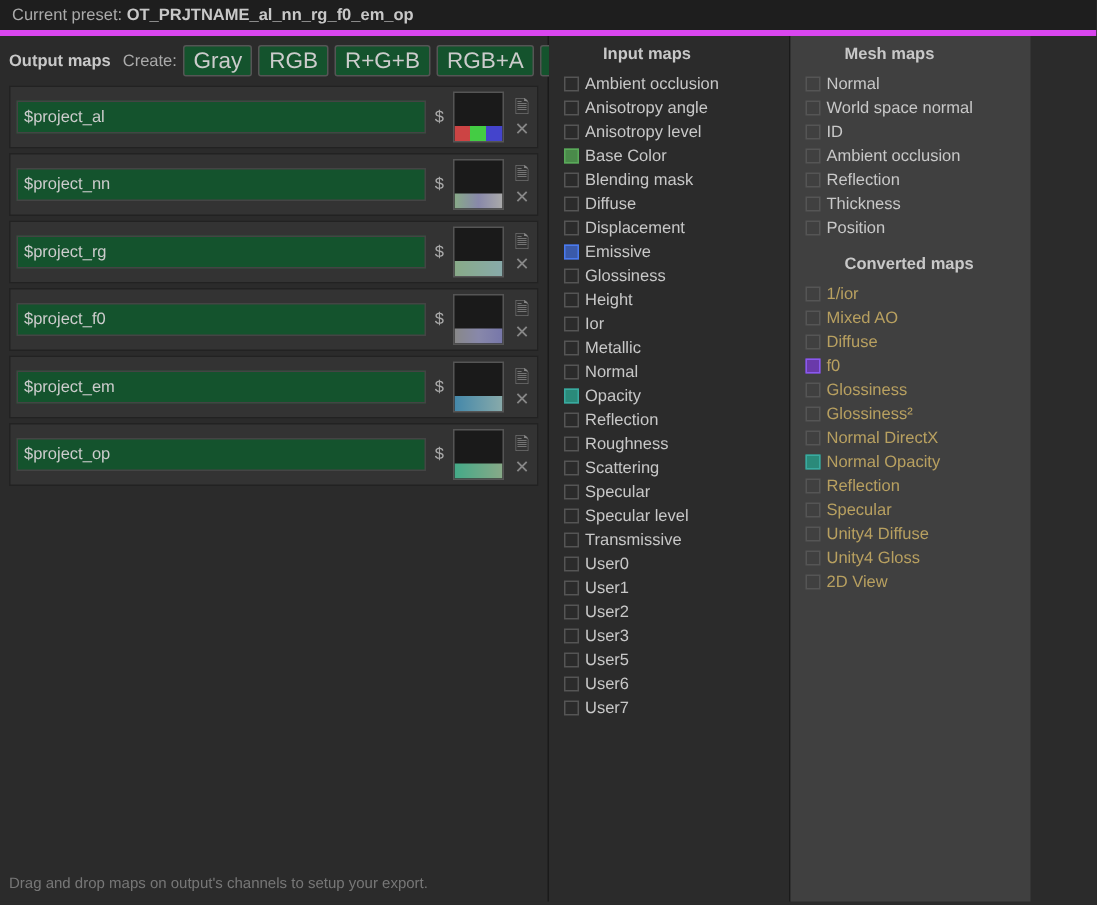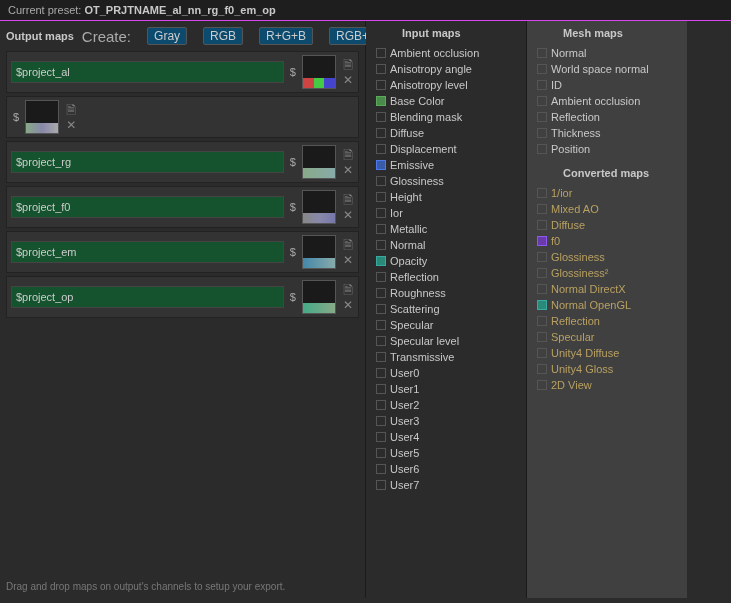--- a/index.html
+++ b/index.html
@@ -13,21 +13,21 @@
       overflow: hidden;
       position: relative;
     }
 
     
     .top-bar {
       background: #1e1e1e;
       padding: 4px 8px;
       font-size: 11px;
       color: #aaa;
-      border-bottom: 1px solid #d946ef;
+      border-bottom: 4px solid #d946ef;
     }
 
     .main-content {
       display: flex;
       height: calc(100% - 26px);
     }
 
     
     .left-panel {
       width: 366px;
@@ -48,33 +48,32 @@
 
     .section-label {
       color: #c8c8c8;
       font-weight: bold;
       font-size: 11px;
       white-space: nowrap;
     }
 
     .create-label {
       color: #aaa;
-      font-size: 15px;
+      font-size: 11px;
       margin-left: 4px;
     }
 
     .btn-small {
-      background: #0c4a6e;
+      background: #14532d;
       color: #ccc;
       border: 1px solid #555;
       padding: 1px 6px;
-      font-size: 12px;
+      font-size: 15px;
       cursor: pointer;
       border-radius: 2px;
-      margin-left: 12px;
     }
 
     
     .output-row {
       display: flex;
       align-items: center;
       background: #333;
       border: 1px solid #222;
       margin-bottom: 3px;
       padding: 2px 4px;
@@ -254,20 +253,21 @@
           <div style="position:absolute;bottom:0;left:0;right:0;height:10px;background:linear-gradient(to right,#c44 0%,#c44 33%,#4c4 33%,#4c4 66%,#44c 66%);"></div>
         </div>
       </div>
       <div class="row-icons">
         <button class="icon-btn">🗎</button>
         <button class="icon-btn">✕</button>
       </div>
     </div>
 
     <div class="output-row">
+      <input class="output-name" type="text" value="$project_nn" style="">
       <span class="dollar-sign">$</span>
       <div class="color-swatch">
         <span class="swatch-label">RGB</span>
         <div style="width:100%;height:100%;background:#1a1a1a;position:relative;">
           <div style="position:absolute;bottom:0;left:0;right:0;height:10px;background:linear-gradient(to right,#8a8 0%,#88a 50%,#aaa 100%);"></div>
         </div>
       </div>
       <div class="row-icons">
         <button class="icon-btn">🗎</button>
         <button class="icon-btn">✕</button>
@@ -431,24 +431,20 @@
     <div class="map-item">
       <div class="map-dot map-dot-empty"></div>
       <span class="map-name">User2</span>
     </div>
     <div class="map-item">
       <div class="map-dot map-dot-empty"></div>
       <span class="map-name">User3</span>
     </div>
     <div class="map-item">
       <div class="map-dot map-dot-empty"></div>
-      <span class="map-name">User4</span>
-    </div>
-    <div class="map-item">
-      <div class="map-dot map-dot-empty"></div>
       <span class="map-name">User5</span>
     </div>
     <div class="map-item">
       <div class="map-dot map-dot-empty"></div>
       <span class="map-name">User6</span>
     </div>
     <div class="map-item">
       <div class="map-dot map-dot-empty"></div>
       <span class="map-name">User7</span>
     </div>
@@ -512,21 +508,21 @@
       <div class="right-map-item">
         <div class="right-dot"></div>
         <span class="right-map-name">Glossiness²</span>
       </div>
       <div class="right-map-item">
         <div class="right-dot"></div>
         <span class="right-map-name">Normal DirectX</span>
       </div>
       <div class="right-map-item">
         <div class="right-dot right-dot-teal"></div>
-        <span class="right-map-name">Normal OpenGL</span>
+        <span class="right-map-name">Normal Opacity</span>
       </div>
       <div class="right-map-item">
         <div class="right-dot"></div>
         <span class="right-map-name">Reflection</span>
       </div>
       <div class="right-map-item">
         <div class="right-dot"></div>
         <span class="right-map-name">Specular</span>
       </div>
       <div class="right-map-item">

